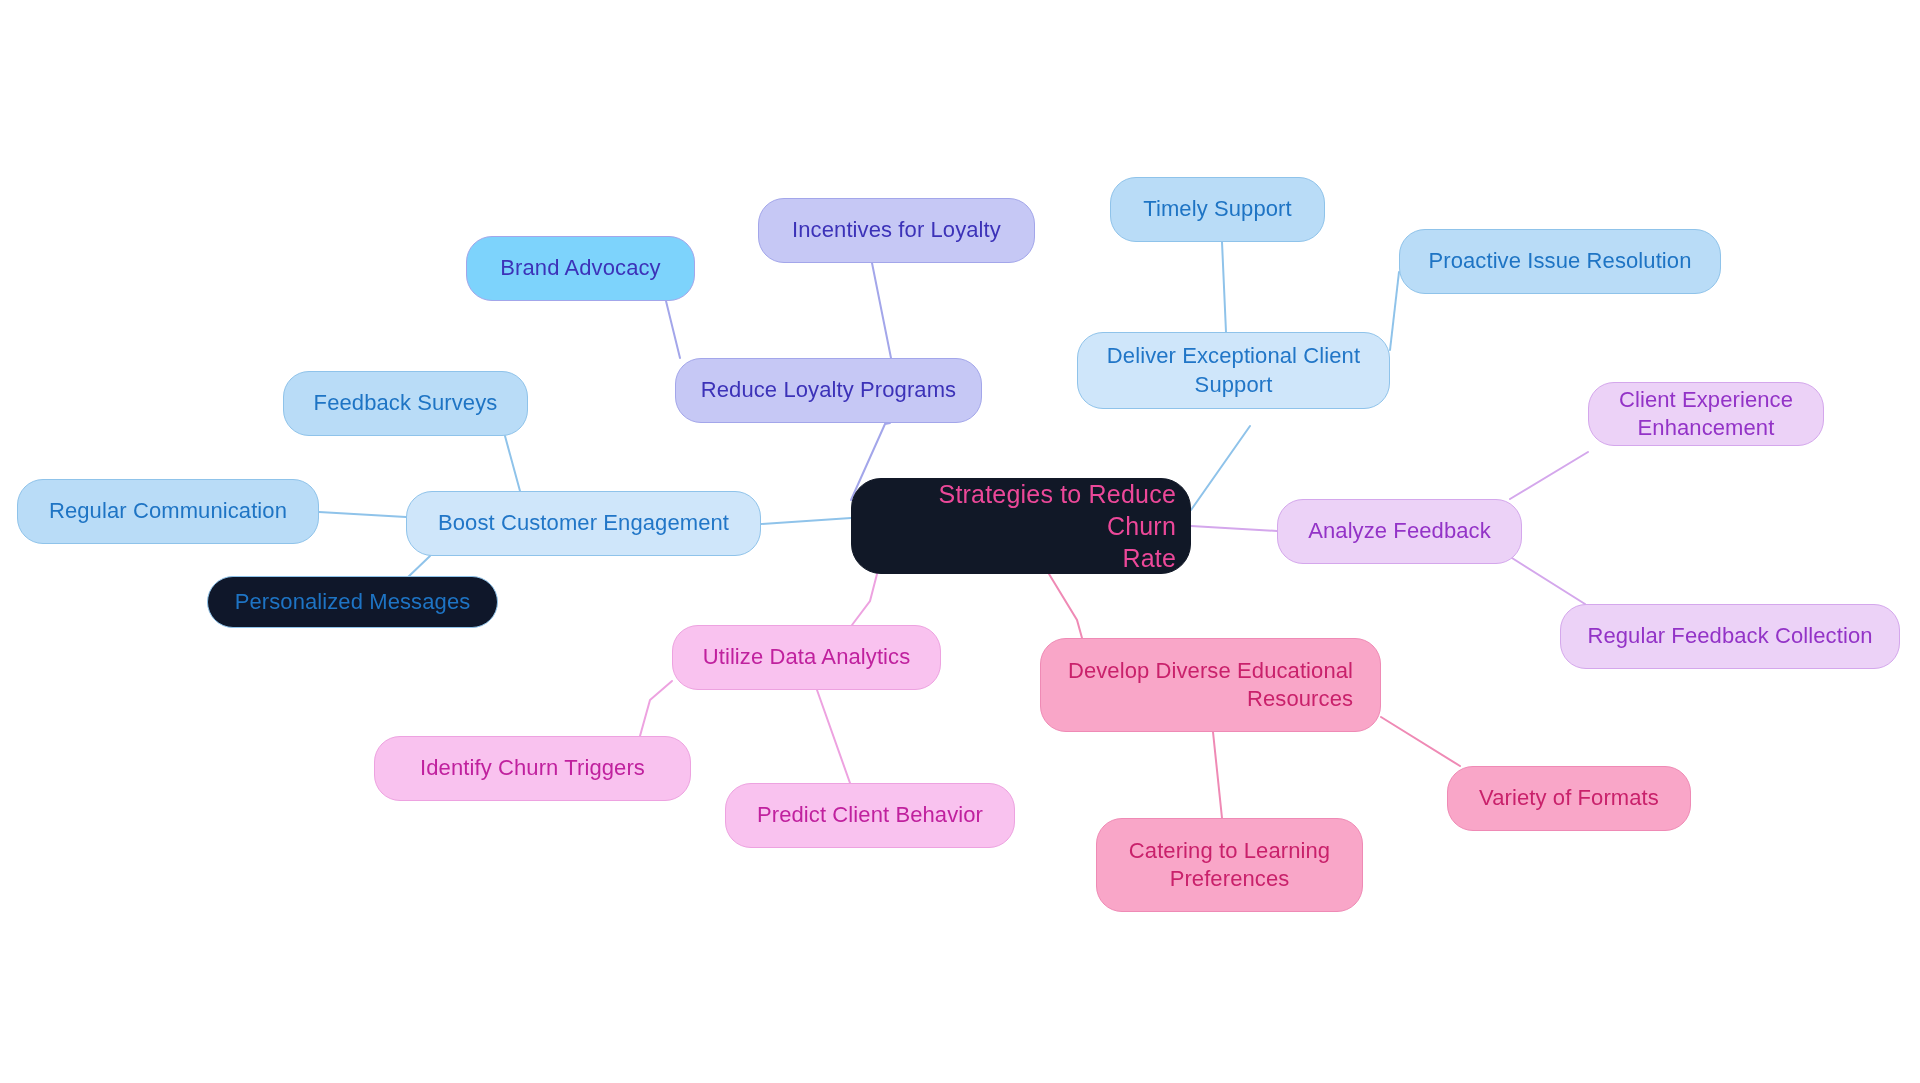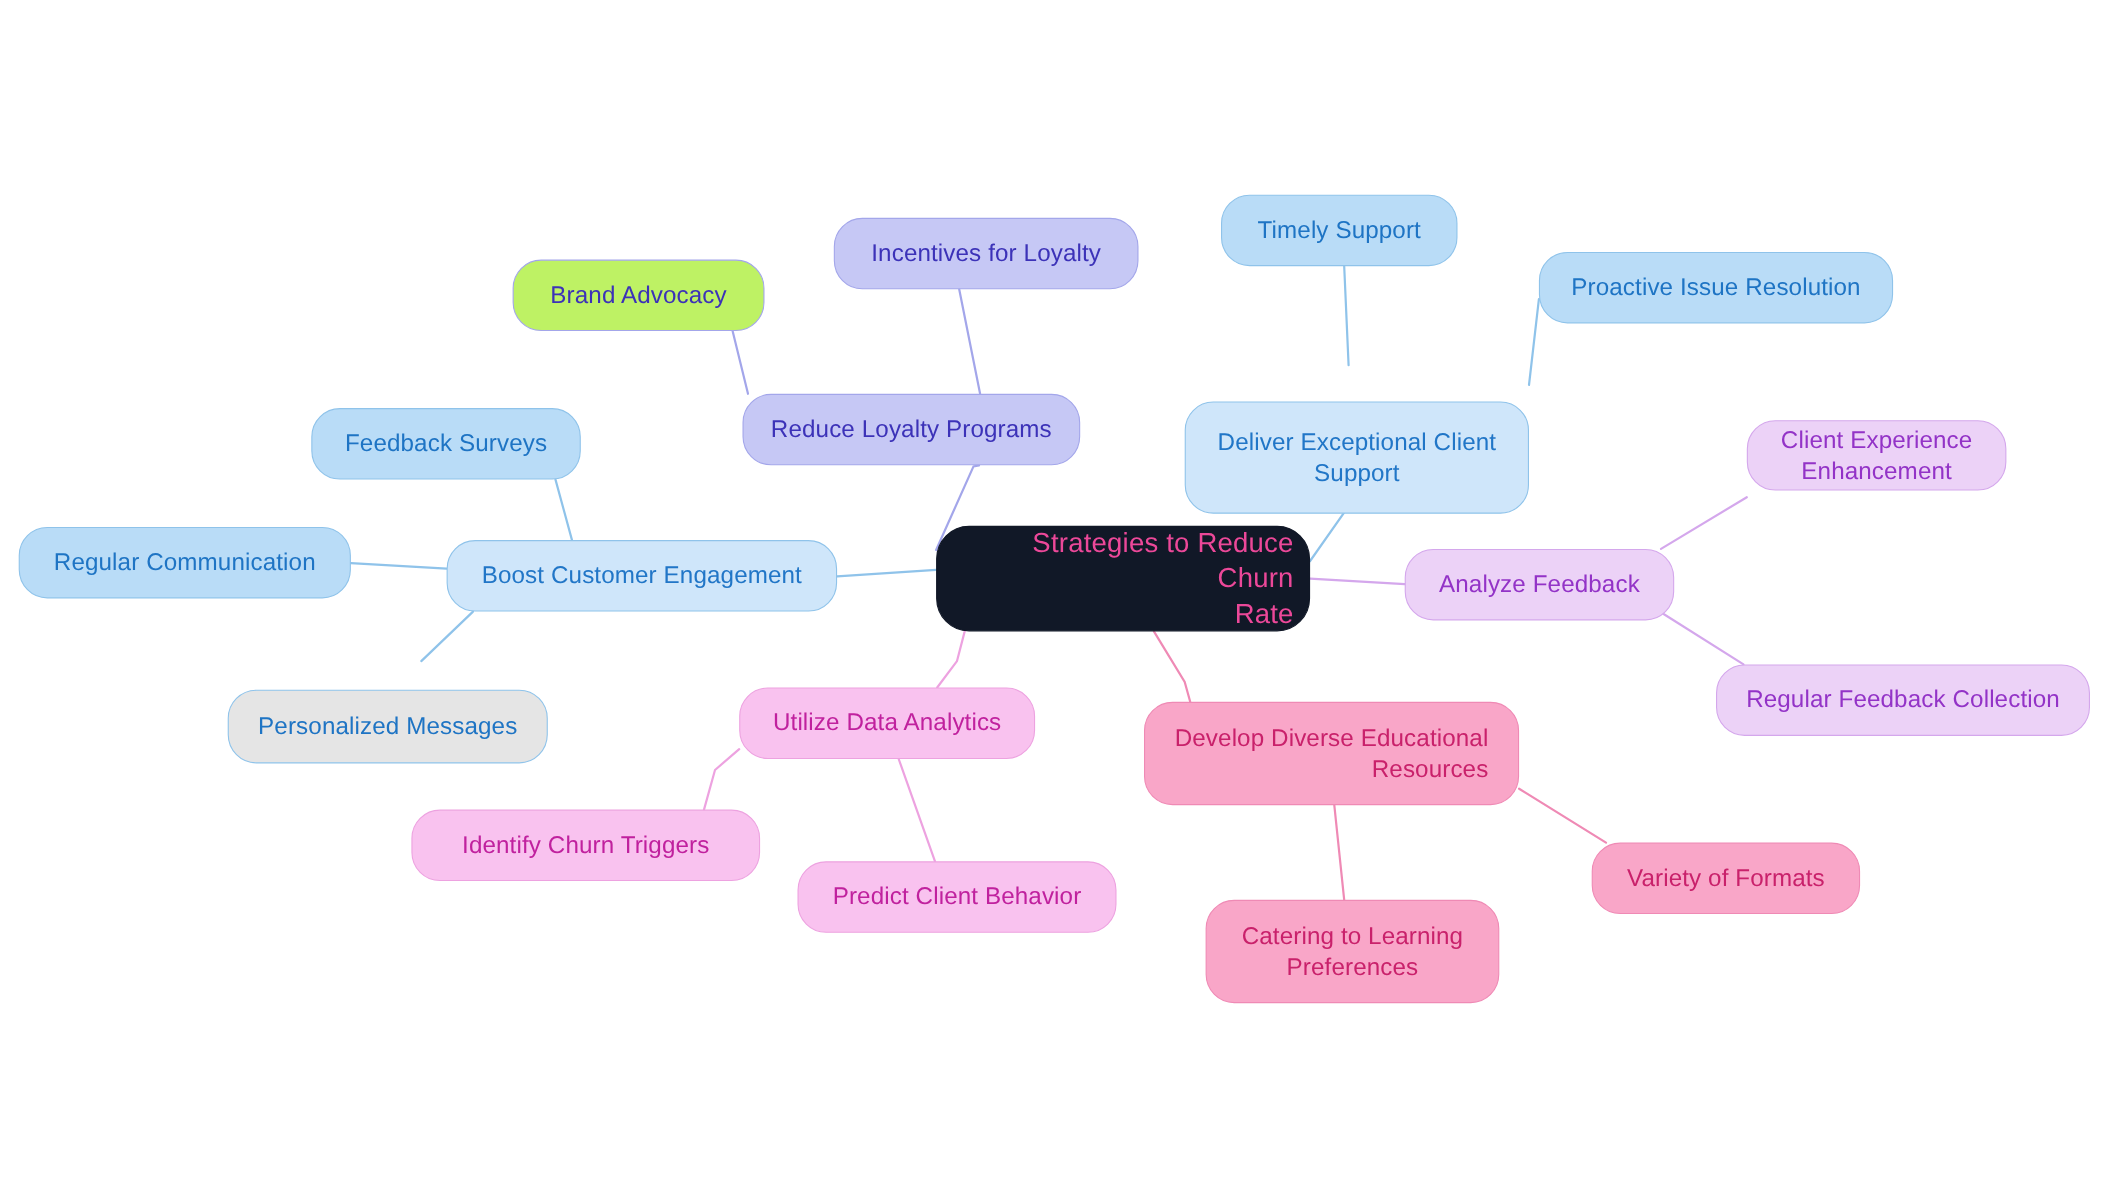--- a/index.html
+++ b/index.html
@@ -66,31 +66,31 @@
       <path d="M 877 574 L 870 601 L 852 625" fill="none" stroke="#eda2e0" stroke-width="2" stroke-linecap="round"></path>
       <path d="M 672 681 L 650 700 L 640 736" fill="none" stroke="#eda2e0" stroke-width="2" stroke-linecap="round"></path>
       <path d="M 817 690 L 850 783" fill="none" stroke="#eda2e0" stroke-width="2" stroke-linecap="round"></path>
       <path d="M 1049 574 L 1077 620 L 1082 638" fill="none" stroke="#ef8ab5" stroke-width="2" stroke-linecap="round"></path>
       <path d="M 1213 732 L 1222 818" fill="none" stroke="#ef8ab5" stroke-width="2" stroke-linecap="round"></path>
       <path d="M 1381 717 L 1460 766" fill="none" stroke="#ef8ab5" stroke-width="2" stroke-linecap="round"></path>
     </svg>
   <div id="nodes-layer">
       <div class="node root" style="left: 851px; top: 478px; width: 340px; height: 96px; background: rgb(17, 24, 39); color: #ec4899; border-color: rgb(17, 24, 39); font-size: 25px; text-align: right;"><span>Strategies to Reduce Churn
 Rate</span></div>
-      <div class="node" style="left: 1077px; top: 332px; width: 313px; height: 102px; background: rgb(207, 230, 250); color: rgb(33, 118, 199); border-color: rgb(143, 195, 234); font-size: 22px; margin-top: 33px;"><span>Deliver Exceptional Client
+      <div class="node" style="left: 1077px; top: 332px; width: 313px; height: 77px; background: rgb(207, 230, 250); color: rgb(33, 118, 199); border-color: rgb(143, 195, 234); font-size: 22px;"><span>Deliver Exceptional Client
 Support</span></div>
       <div class="node" style="left: 1110px; top: 177px; width: 215px; height: 65px; background: rgb(185, 220, 247); color: rgb(30, 116, 196); border-color: rgb(143, 195, 234); font-size: 22px;"><span>Timely Support</span></div>
       <div class="node" style="left: 1399px; top: 229px; width: 322px; height: 65px; background: rgb(185, 220, 247); color: rgb(30, 116, 196); border-color: rgb(143, 195, 234); font-size: 22px;"><span>Proactive Issue Resolution</span></div>
       <div class="node" style="left: 675px; top: 358px; width: 307px; height: 65px; background: rgb(198, 200, 245); color: rgb(60, 50, 184); border-color: rgb(163, 166, 234); font-size: 22px;"><span>Reduce Loyalty Programs</span></div>
       <div class="node" style="left: 758px; top: 198px; width: 277px; height: 65px; background: rgb(198, 200, 245); color: rgb(60, 50, 184); border-color: rgb(163, 166, 234); font-size: 22px;"><span>Incentives for Loyalty</span></div>
-      <div class="node" style="left: 466px; top: 236px; width: 229px; height: 65px; background: #bef264; color: rgb(60, 50, 184); border-color: rgb(163, 166, 234); font-size: 22px;"><span>Brand Advocacy</span></div>
+      <div class="node" style="left: 466px; top: 236px; width: 229px; height: 65px; background: #7dd3fc; color: rgb(60, 50, 184); border-color: rgb(163, 166, 234); font-size: 22px;"><span>Brand Advocacy</span></div>
       <div class="node" style="left: 406px; top: 491px; width: 355px; height: 65px; background: rgb(207, 230, 250); color: rgb(33, 118, 199); border-color: rgb(143, 195, 234); font-size: 22px;"><span>Boost Customer Engagement</span></div>
       <div class="node" style="left: 283px; top: 371px; width: 245px; height: 65px; background: rgb(185, 220, 247); color: rgb(30, 116, 196); border-color: rgb(143, 195, 234); font-size: 22px;"><span>Feedback Surveys</span></div>
       <div class="node" style="left: 17px; top: 479px; width: 302px; height: 65px; background: rgb(185, 220, 247); color: rgb(30, 116, 196); border-color: rgb(143, 195, 234); font-size: 22px;"><span>Regular Communication</span></div>
-      <div class="node" style="left: 207px; top: 627px; width: 291px; height: 67px; background: #e5e5e5; color: rgb(30, 116, 196); border-color: rgb(143, 195, 234); font-size: 22px;"><span>Personalized Messages</span></div>
+      <div class="node" style="left: 207px; top: 576px; width: 291px; height: 52px; background: #0f172a; color: rgb(30, 116, 196); border-color: rgb(143, 195, 234); font-size: 22px;"><span>Personalized Messages</span></div>
       <div class="node" style="left: 1277px; top: 499px; width: 245px; height: 65px; background: rgb(236, 210, 247); color: rgb(147, 51, 199); border-color: rgb(212, 167, 236); font-size: 22px;"><span>Analyze Feedback</span></div>
       <div class="node" style="left: 1588px; top: 382px; width: 236px; height: 64px; background: rgb(236, 210, 247); color: rgb(147, 51, 199); border-color: rgb(212, 167, 236); font-size: 22px;"><span>Client Experience
 Enhancement</span></div>
       <div class="node" style="left: 1560px; top: 604px; width: 340px; height: 65px; background: rgb(236, 210, 247); color: rgb(147, 51, 199); border-color: rgb(212, 167, 236); font-size: 22px;"><span>Regular Feedback Collection</span></div>
       <div class="node" style="left: 672px; top: 625px; width: 269px; height: 65px; background: rgb(249, 194, 239); color: rgb(192, 33, 158); border-color: rgb(237, 162, 224); font-size: 22px;"><span>Utilize Data Analytics</span></div>
       <div class="node" style="left: 374px; top: 736px; width: 317px; height: 65px; background: rgb(249, 194, 239); color: rgb(192, 33, 158); border-color: rgb(237, 162, 224); font-size: 22px;"><span>Identify Churn Triggers</span></div>
       <div class="node" style="left: 725px; top: 783px; width: 290px; height: 65px; background: rgb(249, 194, 239); color: rgb(192, 33, 158); border-color: rgb(237, 162, 224); font-size: 22px;"><span>Predict Client Behavior</span></div>
       <div class="node" style="left: 1040px; top: 638px; width: 341px; height: 94px; background: rgb(249, 166, 200); color: rgb(201, 33, 107); border-color: rgb(239, 138, 181); font-size: 22px; text-align: right;"><span>Develop Diverse Educational
 Resources</span></div>
       <div class="node" style="left: 1096px; top: 818px; width: 267px; height: 94px; background: rgb(249, 166, 200); color: rgb(201, 33, 107); border-color: rgb(239, 138, 181); font-size: 22px;"><span>Catering to Learning

